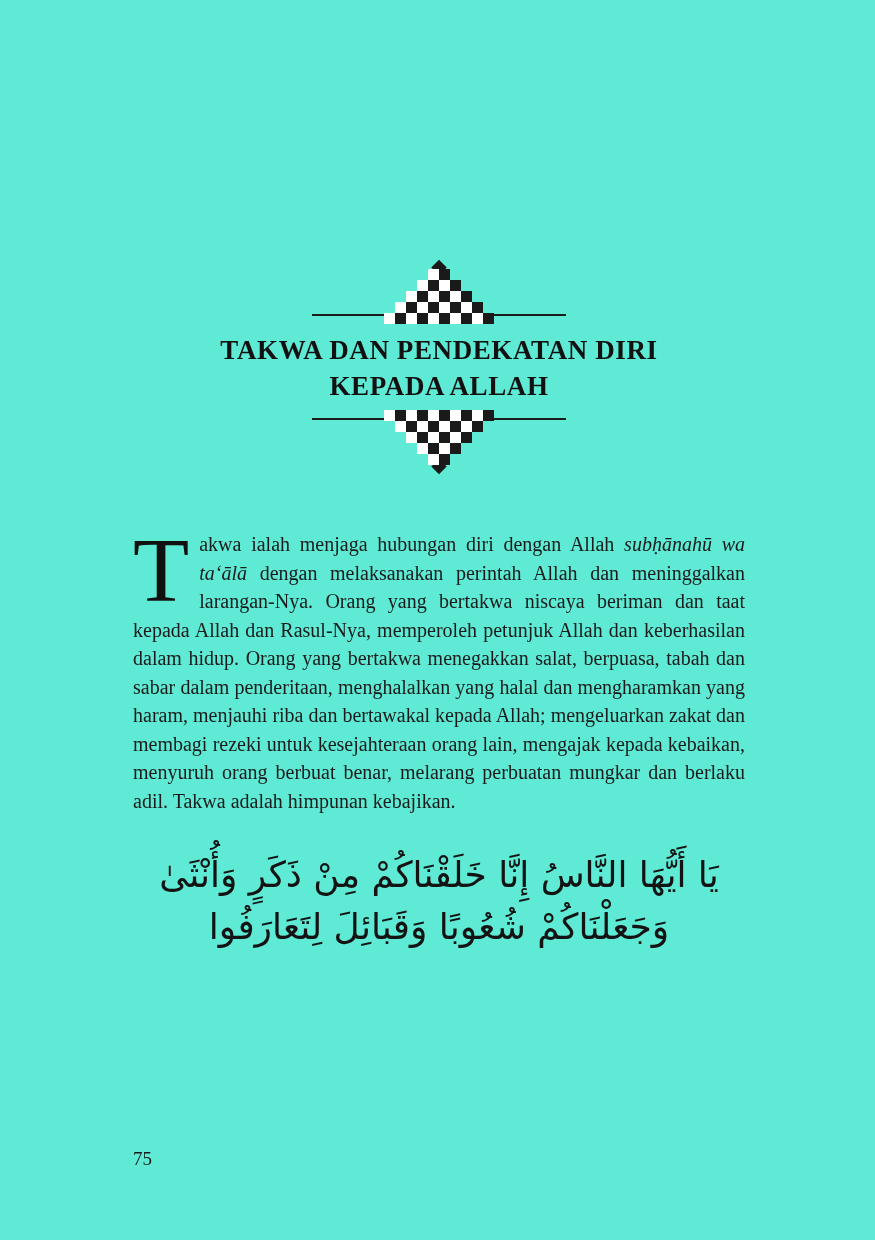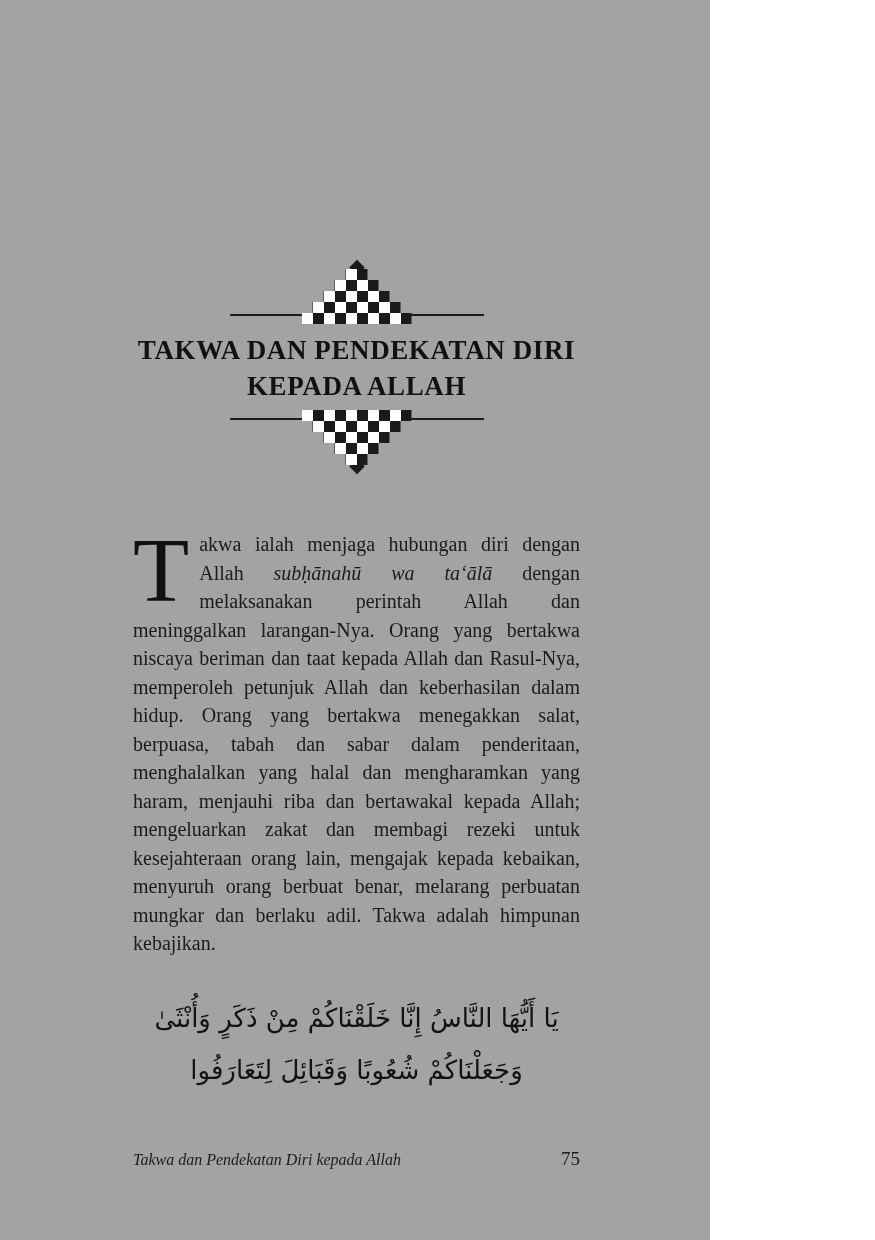--- a/index.html
+++ b/index.html
@@ -2,23 +2,23 @@
 <html><head>
 <meta charset="utf-8">
 <style>
   html, body {
     margin: 0;
     padding: 0;
     background: #ffffff;
   }
   .page {
     position: relative;
-    width: 710px;
+    width: 875px;
     height: 1240px;
-    background: #a3a3a3;
+    background: #5eead4;
     color: #1c1c1c;
     font-family: "Liberation Serif", "DejaVu Serif", serif;
     overflow: hidden;
   }
   .content {
     margin-left: 133px;
     margin-right: 130px; 
   }
 
   
@@ -96,21 +96,21 @@
   }
   .it { font-style: italic; }
   .para-indent { text-indent: 58px; }
 
   
   .arabic {
     margin-top: 34px;
     direction: rtl;
     text-align: center;
     font-family: "DejaVu Sans", sans-serif;
-    font-size: 26px;
+    font-size: 36px;
     line-height: 52px;
     color: #131313;
   }
   .arabic .vline { display: block; }
 
   
   .footer {
     position: absolute;
     left: 133px;
     right: 130px;
@@ -163,16 +163,15 @@
       </p>
 
       <div class="arabic">
         <span class="vline">يَا أَيُّهَا النَّاسُ إِنَّا خَلَقْنَاكُمْ مِنْ ذَكَرٍ وَأُنْثَىٰ وَجَعَلْنَاكُمْ شُعُوبًا وَقَبَائِلَ لِتَعَارَفُوا</span>
       </div>
     </div>
 
   </div>
 
   <div class="footer">
-    <span class="running-title">Takwa dan Pendekatan Diri kepada Allah</span>
     <span class="page-number">75</span>
   </div>
 </div>
 
 </body></html>

